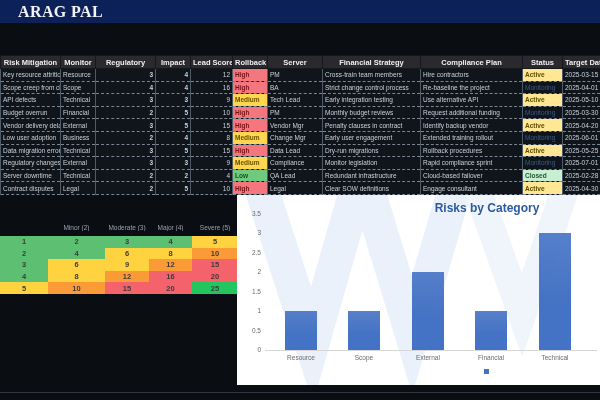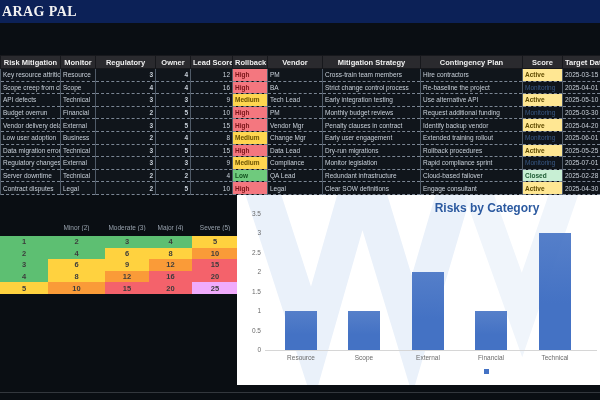--- a/index.html
+++ b/index.html
@@ -1,22 +1,22 @@
 <!DOCTYPE html>
 <html><head>
 <meta charset="utf-8">
 <style>
   html,body{margin:0;padding:0;}
   body{width:600px;height:400px;position:relative;overflow:hidden;background:#0a0e13;
        font-family:"Liberation Sans",sans-serif;}
 
   
   .topbar{position:absolute;left:0;top:0;width:600px;height:23px;background:#0c2157;}
-  .topbar .title{font-family:"Liberation Serif",serif;font-weight:bold;font-size:14px;
-       color:#f2f2f2;line-height:23px;padding-left:2px;letter-spacing:.4px;display:block;
+  .topbar .title{font-family:"Liberation Serif",serif;font-weight:bold;font-size:16px;
+       color:#f2f2f2;line-height:23px;padding-left:18px;letter-spacing:.4px;display:block;
        white-space:nowrap;}
 
   
   table.risk{position:absolute;left:0;top:55px;width:600px;border-collapse:collapse;
        table-layout:fixed;}
   table.risk th{height:12px;background:#2a2a2e;color:#efefef;font-size:7.5px;font-weight:bold;
        border:1px solid #17181c;padding:0 2px;white-space:nowrap;overflow:hidden;text-align:center;}
   table.risk td{height:11.6px;background:#10151b;color:#c9d1da;font-size:6.5px;padding:0 2px;
        border-left:1px solid #505b68;border-right:1px solid #505b68;
        border-bottom:1px dashed #7b8694;white-space:nowrap;overflow:hidden;}
@@ -71,27 +71,27 @@
       <col style="width:98px">
     <col style="width:102px">
       <col style="width:40px">
       <col style="width:38px">
   </colgroup>
   <thead>
       <tr>
         <th class="clip-left">Risk Mitigation</th>
         <th>Monitor</th>
         <th>Regulatory</th>
-        <th>Owner</th>
+        <th>Impact</th>
         <th>Lead Score</th>
         <th>Rollback</th>
-        <th>Vendor</th>
-        <th>Mitigation Strategy</th>
-        <th>Contingency Plan</th>
-        <th>Score</th>
+        <th>Server</th>
+        <th>Financial Strategy</th>
+        <th>Compliance Plan</th>
+        <th>Status</th>
         <th>Target Date</th>
       </tr>
     </thead>
   <tbody>
       <tr>
         <td>Key resource attrition</td>
         <td>Resource</td>
         <td class="num">3</td>
         <td class="num">4</td>
         <td class="score">12</td>
@@ -264,21 +264,21 @@
         <td style="background: rgb(255, 210, 63);">8</td>
         <td style="background: rgb(250, 155, 56);">12</td>
         <td style="background: rgb(244, 98, 107);">16</td>
         <td style="background: rgb(244, 98, 107);">20</td>
       </tr>
       <tr>
         <td style="background: rgb(255, 210, 63);">5</td>
         <td style="background: rgb(250, 155, 56);">10</td>
         <td style="background: rgb(244, 98, 107);">15</td>
         <td style="background: rgb(244, 98, 107);">20</td>
-        <td style="background: #f0abfc;">25</td>
+        <td style="background: #22c55e;">25</td>
       </tr>
     </tbody>
 </table>
 
 <div class="chart-panel">
   <svg class="chart-watermark" width="363" height="190" viewBox="0 0 363 190">
     <polyline points="20,-20 75,150 125,-25 175,140 225,-30" fill="none" stroke="#eaf1fa" stroke-width="34"></polyline>
     <polyline points="235,-20 285,120 335,-25" fill="none" stroke="#f0f5fb" stroke-width="28"></polyline>
   </svg>
   <div class="chart-title">Risks by Category</div>

